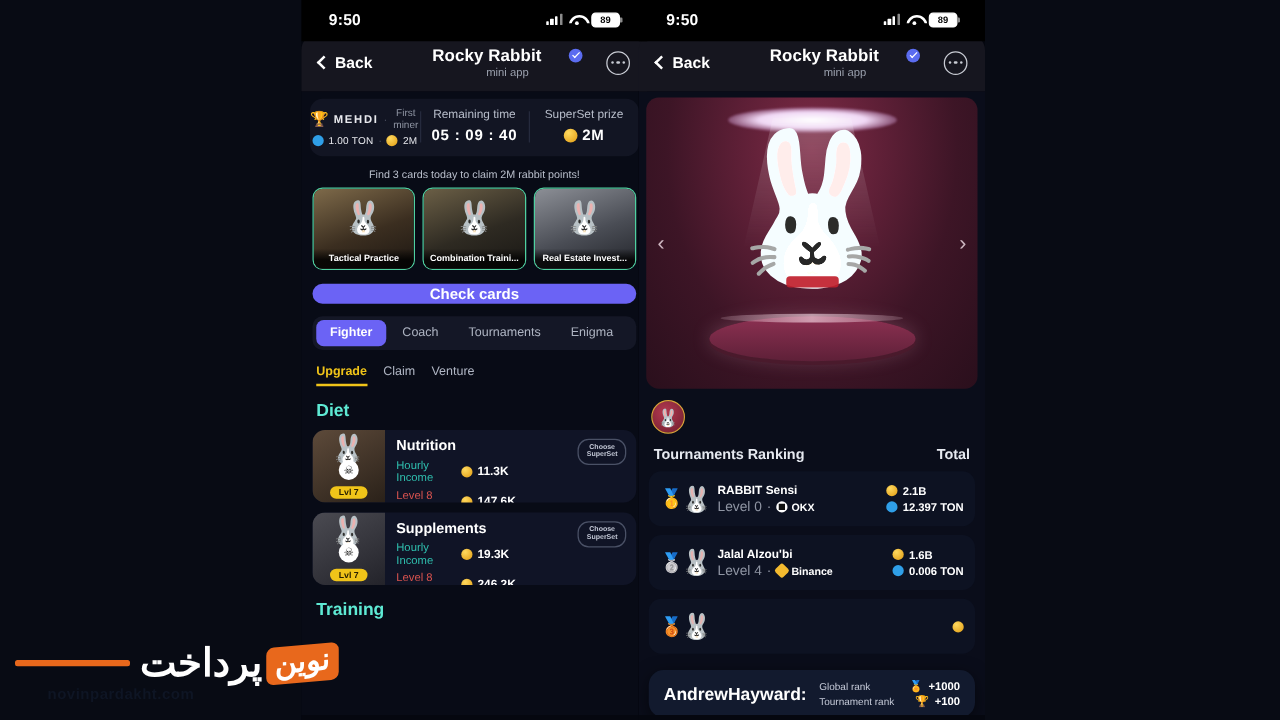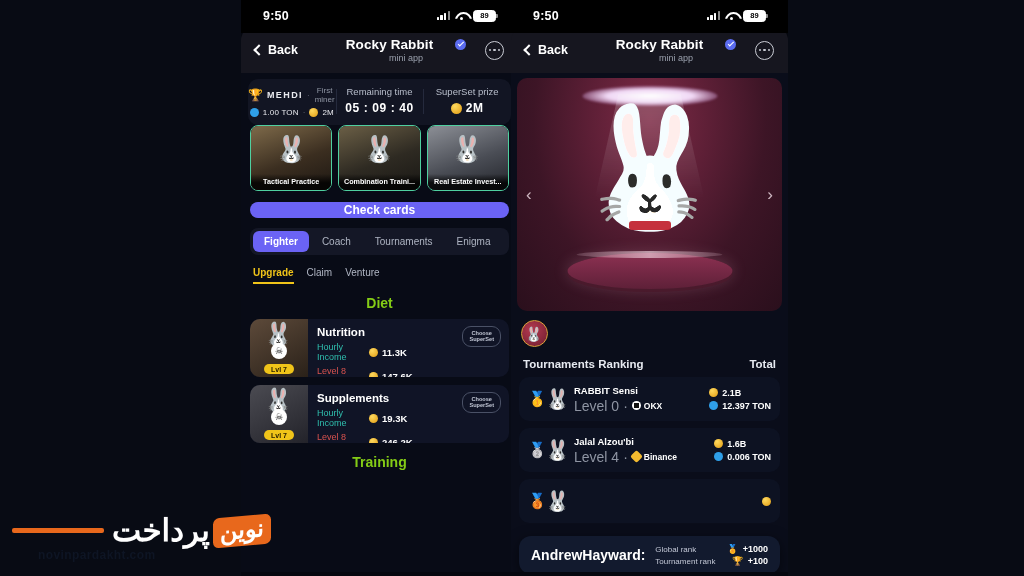--- a/index.html
+++ b/index.html
@@ -112,21 +112,21 @@
   .segbar{margin:10px 9px 0;background:#141726;border-radius:8px;padding:3px;
         display:flex;gap:2px;}
   .seg{flex:0 0 auto;padding:5px 11px;border-radius:6px;font-size:10px;color:#aeb4c2;
         cursor:pointer;}
   .seg.active{background:#6b63f5;color:#fff;font-weight:700;}
 
   .subtabs{display:flex;gap:13px;padding:12px 12px 0;}
   .subtab{font-size:10px;color:#b0b6c4;padding-bottom:4px;cursor:pointer;}
   .subtab.active{color:#f0c419;font-weight:700;border-bottom:2px solid #f0c419;}
 
-  .sec-title{font-size:14px;font-weight:700;color:#84cc16;padding:11px 12px 0;text-align:center;}
+  .sec-title{font-size:14px;font-weight:700;color:#5eead4;padding:11px 12px 0;}
 
   .item{margin:8px 9px 0;background:#101426;border-radius:10px;display:flex;
         overflow:hidden;height:58px;}
   .item-thumb{width:58px;flex:0 0 58px;position:relative;
         background:linear-gradient(150deg,#5d4a3a,#2a2119);}
   .item-thumb.b{background:linear-gradient(150deg,#4b4b52,#23232a);}
   .item-thumb .bunny{position:absolute;left:50%;top:4px;transform:translateX(-50%);
         font-size:23px;line-height:1;filter:grayscale(.3);}
   .badge-ico{position:absolute;left:50%;top:24px;transform:translateX(-50%);
         width:16px;height:16px;border-radius:50%;background:#fff;
@@ -189,21 +189,21 @@
         padding:11px 12px 0;color:#e6e9f0;}
   .rank-head span{font-size:11.5px;font-weight:600;}
 
   .rrow{margin:7px 8px 0;background:#0d1222;border-radius:10px;height:44px;
         display:flex;align-items:center;padding:0 9px;}
   .medal{font-size:15px;width:17px;flex:0 0 17px;text-align:center;}
   .rbunny{font-size:20px;width:24px;flex:0 0 24px;text-align:center;filter:grayscale(.4);}
   .rinfo{flex:1;padding-left:5px;}
   .rname{font-size:9.5px;font-weight:700;color:#fff;}
   .rmeta{display:flex;align-items:center;gap:4px;margin-top:2px;}
-  .rlvl{font-size:14px;color:#8f95a3;}
+  .rlvl{font-size:11px;color:#8f95a3;}
   .ex{display:flex;align-items:center;gap:3px;font-size:8.5px;font-weight:700;color:#fff;}
   .ex-dot{width:9px;height:9px;border-radius:50%;display:inline-block;}
   .ex-dot.okx{background:#fff;position:relative;}
   .ex-dot.okx::after{content:"";position:absolute;inset:2px;background:#111;}
   .ex-dot.bnb{background:#f3ba2f;transform:rotate(45deg);border-radius:2px;}
   .rvals{text-align:left;}
   .rval{display:flex;align-items:center;gap:4px;font-size:9px;font-weight:700;color:#fff;}
   .rval + .rval{margin-top:3px;}
 
   .toast{position:absolute;left:8px;right:8px;bottom:42px;background:#121a2e;
@@ -297,20 +297,21 @@
       </div>
       <div class="statcell">
         <div class="stat-label">SuperSet prize</div>
         <div class="stat-value prize">
           <span class="coin gold"></span>
           <span>2M</span>
         </div>
       </div>
     </div>
 
+    <div class="find-text">Find 3 cards today to claim 2M rabbit points!</div>
 
     <div class="cards">
       <div class="card c1">
         <div class="card-img"></div>
         <div class="bunny">🐰</div>
         <div class="card-cap">Tactical Practice</div>
       </div>
       <div class="card c2">
         <div class="card-img"></div>
         <div class="bunny">🐰</div>

